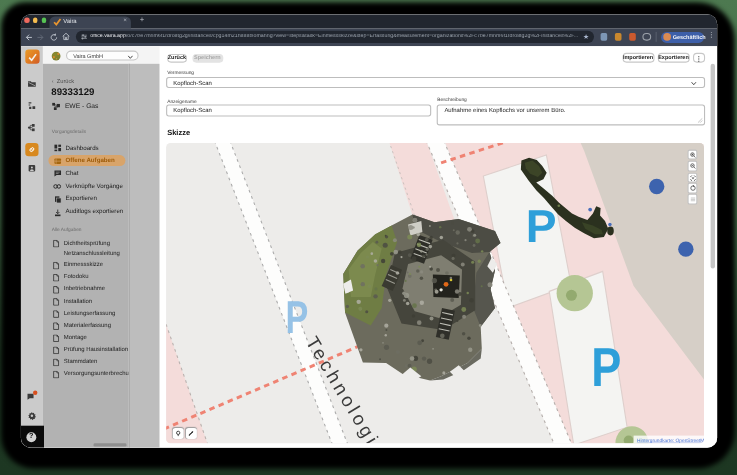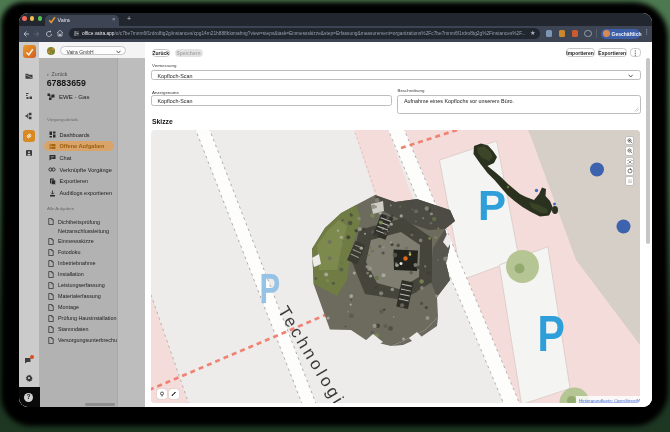--- a/index.html
+++ b/index.html
@@ -128,21 +128,21 @@
       </svg>
   </div>
   <div class="btn" style="left:133px;top:35.9px;width:18.5px;height:8.2px;">Zurück</div>
   <div class="btn" style="left:156px;top:35.5px;width:28px;height:8.7px;background:#e3e3e3;border-color:#e3e3e3;color:#a9a9a9;">Speichern</div>
   <div class="btn" style="left:547px;top:35px;width:29px;height:9px;">Importieren</div>
   <div class="btn" style="left:579.5px;top:35px;width:28.5px;height:9px;">Exportieren</div>
   <div class="btn" style="left:611.5px;top:35px;width:10.5px;height:9px;font-size:6px;">⋮</div>
 
   <div class="abs" style="left:20px;top:45px;width:78px;height:349px;overflow:hidden;">
     <div class="abs" style="left:8.5px;top:12.5px;font-size:5.2px;color:#4e4e4e;">‹ &nbsp;Zurück</div>
-    <div class="abs" style="left:8.2px;top:19.5px;font-size:8.8px;font-weight:bold;color:#141414;">67883659</div>
+    <div class="abs" style="left:8.2px;top:19.5px;font-size:8.8px;font-weight:bold;color:#141414;">89333129</div>
     <svg class="abs" style="left:8.5px;top:35px;" width="8" height="8" viewBox="0 0 16 16">
         <rect x="1" y="1" width="5" height="5" fill="#2a2a2a"></rect>
         <rect x="9" y="3" width="6" height="6" fill="#2a2a2a"></rect>
         <rect x="4" y="9" width="5" height="5" fill="#2a2a2a"></rect>
         <path d="M4 6 L11 9 M6 4 L9 6" stroke="#2a2a2a" stroke-width="1.2"></path>
       </svg>
     <div class="abs" style="left:20.5px;top:35.2px;font-size:6.1px;color:#1d1d1d;">EWE - Gas</div>
     <div class="abs" style="left:8.5px;top:58.5px;font-size:4.4px;color:#6a6a6a;">Vorgangsdetails</div>
     <div class="abs" style="left:5.6px;top:83.1px;width:70px;height:10.4px;background:#d8a46a;border-radius:5px;"></div>
     <svg class="abs" style="left:10px;top:73px;" width="7" height="7" viewBox="0 0 14 14">

